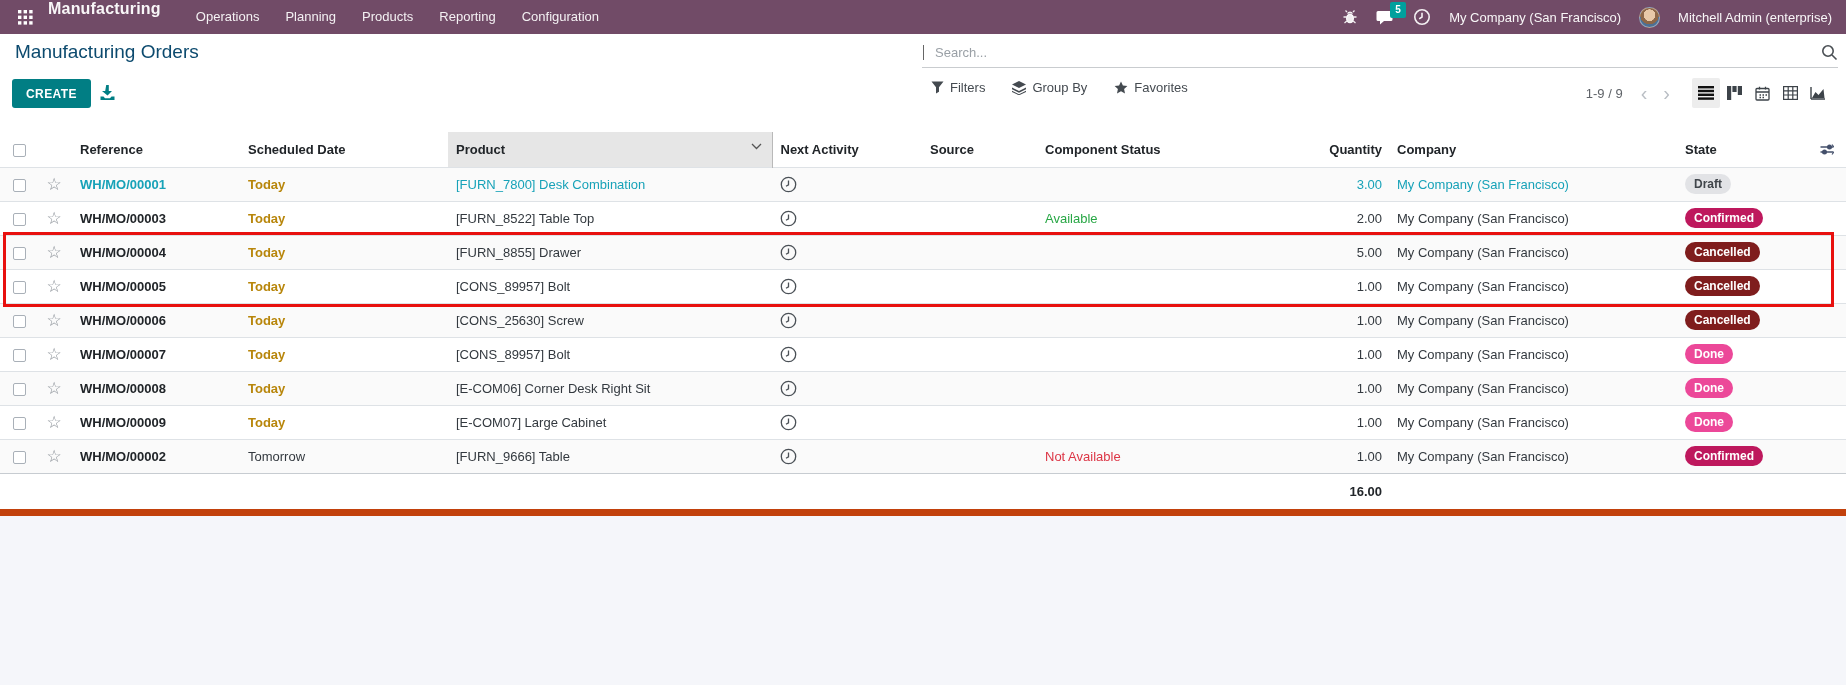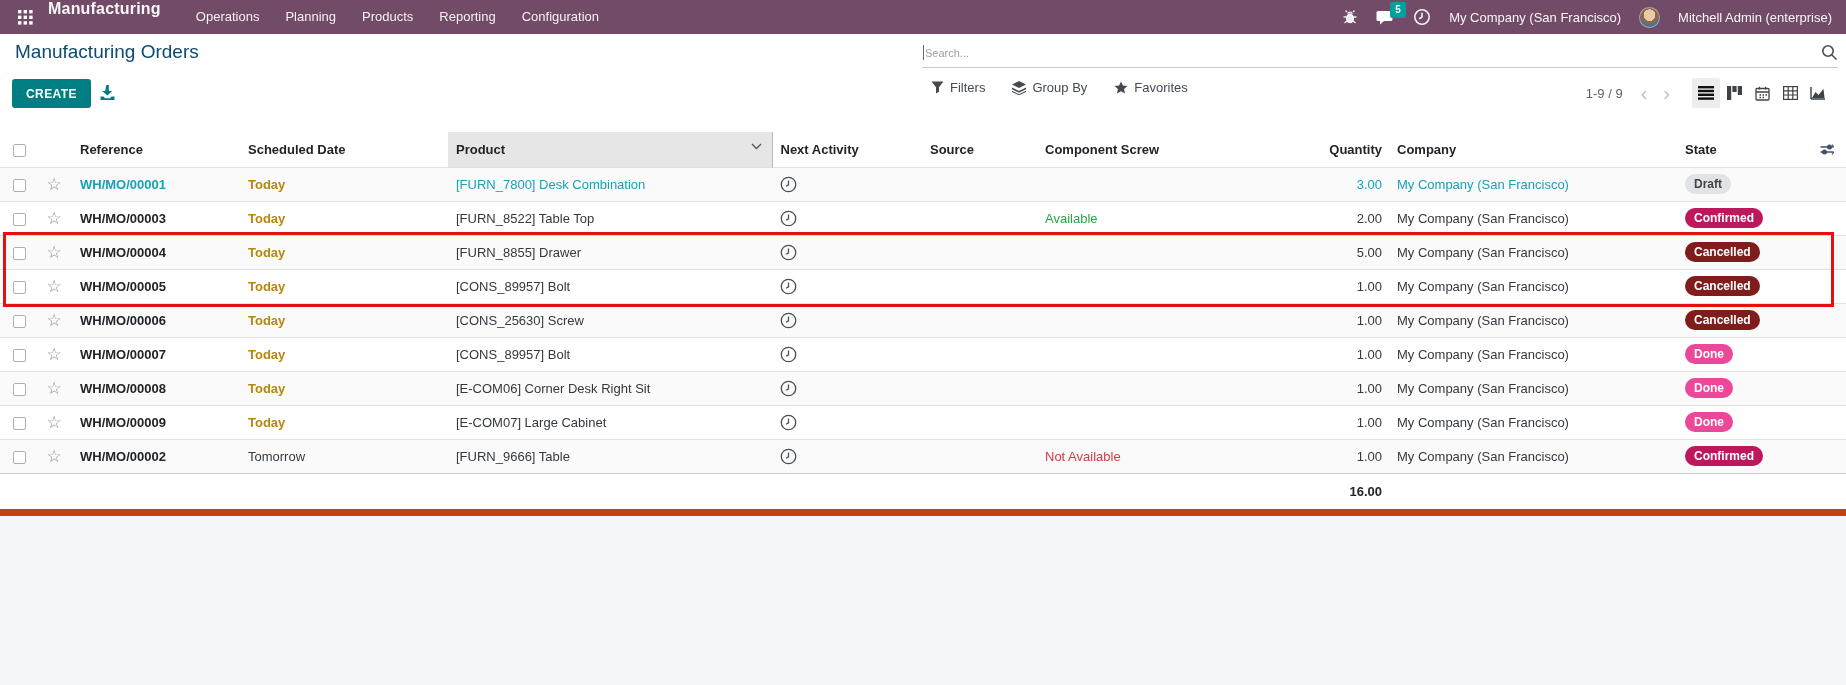--- a/index.html
+++ b/index.html
@@ -22,21 +22,21 @@
                line-height:1; padding:3px 5px; border-radius:2px; font-weight:700; }
   .nav-company { font-size:13px; cursor:pointer; }
   .avatar { width:21px; height:21px; border-radius:50%; background:radial-gradient(circle at 50% 38%, #e8c9a8 0 38%, #8d6748 39% 60%, #4d7094 61% 100%); border:1px solid rgba(255,255,255,.4); }
   .nav-user { font-size:13px; cursor:pointer; }
 
   
   .page-title { position:absolute; left:15px; top:41px; font-size:19px; color:#0c4a6e; }
   .searchbar { position:absolute; left:922px; top:38px; width:916px; height:30px;
                border-bottom:1px solid #c9cccf; display:flex; align-items:center; }
   .search-caret { width:1px; height:15px; background:#666; margin-left:1px; }
-  .search-ph { font-size:11px; color:#9aa0a6; margin-left:1px; flex:1; }
+  .search-ph { font-size:13px; color:#9aa0a6; margin-left:11px; flex:1; }
   .btn-create { position:absolute; left:12px; top:79px; height:29px; padding:0 14px; background:#017E84;
                 color:#fff; font-size:12px; font-weight:700; letter-spacing:.4px; border:none; border-radius:3px; cursor:pointer; }
   .export-ico { position:absolute; left:99px; top:84px; cursor:pointer; }
   .search-ctrl { position:absolute; left:931px; top:80px; display:flex; align-items:center; gap:27px; }
   .sc-item { display:flex; align-items:center; gap:6px; font-size:13px; color:#444a50; cursor:pointer; }
   .pager-zone { position:absolute; right:14px; top:78px; display:flex; align-items:center; }
   .pager-txt { font-size:13px; color:#5f6368; margin-right:10px; }
   .pg-arrow { font-size:20px; color:#b9bec4; padding:0 8px; cursor:pointer; line-height:1; }
   .view-switcher { display:flex; align-items:center; margin-left:14px; }
   .vs-btn { width:28px; height:30px; display:flex; align-items:center; justify-content:center; cursor:pointer; border-radius:2px; }
@@ -251,21 +251,21 @@
           <th class="c-sched">Scheduled Date</th>
           <th class="c-prod"><span>Product</span>
             <span class="sort-caret">
                 <svg width="11" height="7" viewBox="0 0 11 7" fill="none" stroke="#555" stroke-width="1.3">
                   <path d="M1 1 L5.5 5.5 10 1"></path>
                 </svg>
               </span>
           </th>
           <th>Next Activity</th>
           <th>Source</th>
-          <th>Component Screw</th>
+          <th>Component Status</th>
           <th class="c-qty">Quantity</th>
           <th class="c-comp">Company</th>
           <th class="c-state">State</th>
           <th class="c-check">
             <svg width="14" height="13" viewBox="0 0 14 13" fill="none" stroke="#44506b" stroke-width="1.4">
                 <path d="M0.5 4 H13.5 M0.5 9 H13.5"></path>
                 <circle cx="9.5" cy="4" r="1.8" fill="#44506b"></circle>
                 <circle cx="4.5" cy="9" r="1.8" fill="#44506b"></circle>
                 <path d="M12 1.5 L13.8 4 M12 11.5 L13.8 9" stroke-width="1.1"></path>
               </svg>

